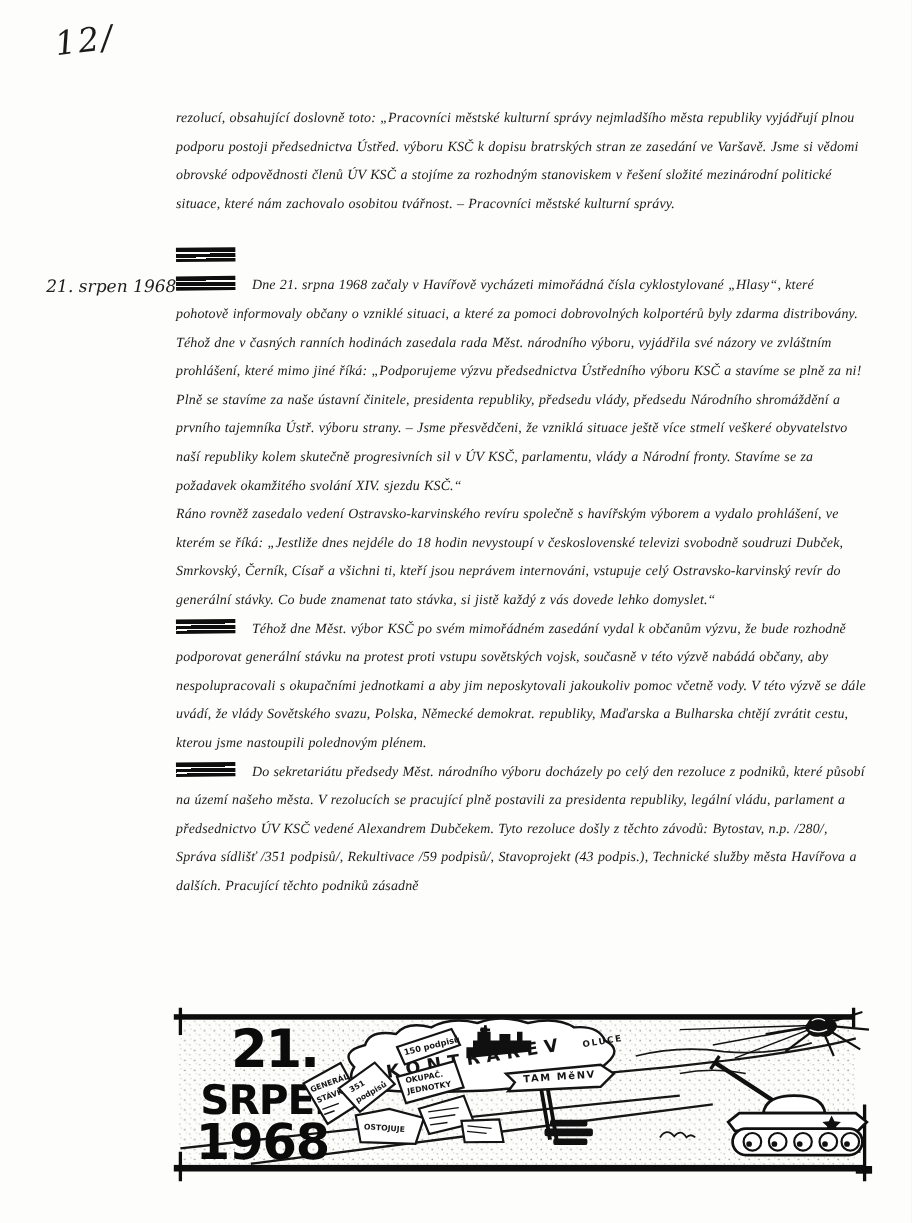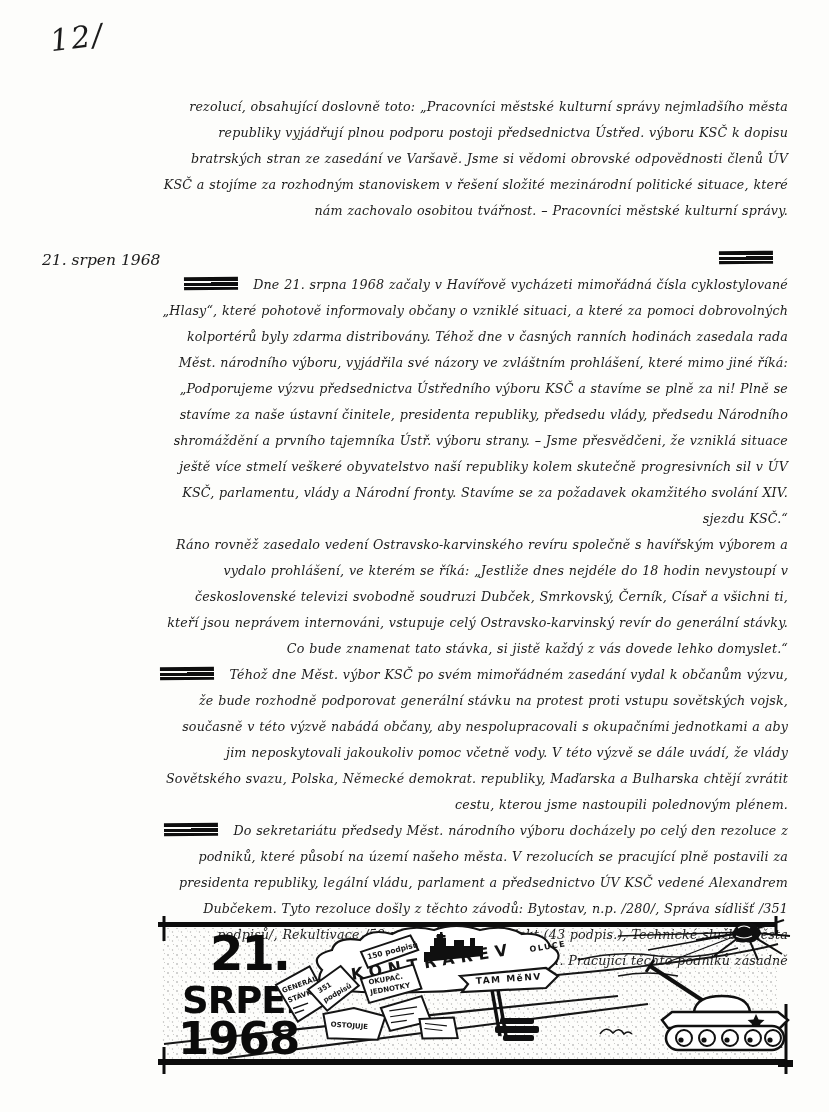--- a/index.html
+++ b/index.html
@@ -4,21 +4,21 @@
 <style>
   html,body{margin:0;padding:0;}
   body{background:#d8d8d4;font-family:"DejaVu Serif",serif;}
   .page{position:relative;width:829px;height:1112px;background:#fdfdfb;overflow:hidden;
         box-shadow:0 0 6px rgba(0,0,0,.25);}
   .hw{font-family:"DejaVu Serif",serif;font-style:italic;color:#1b1b1b;}
   .page-number{position:absolute;left:50px;top:20px;font-size:30px;transform:rotate(-7deg);
         letter-spacing:2px;}
   .margin-date{position:absolute;left:42px;top:251px;font-size:15.5px;white-space:nowrap;}
   .text-col{position:absolute;left:160px;top:94px;width:628px;font-size:12.7px;
-        line-height:26px;letter-spacing:.15px;word-spacing:.5px;text-align:right;}
+        line-height:26px;letter-spacing:.15px;word-spacing:.5px;text-align:left;font-family:Liberation Serif, serif;}
   .text-col p{margin:0;}
   .text-col p.gap-after{margin-bottom:22px;}
   .marker{display:inline-block;width:54px;height:13px;margin-right:15px;vertical-align:-1px;
         background:linear-gradient(to bottom,#0e0e0e 0 4px,transparent 4px 5.5px,
                    #0e0e0e 5.5px 9px,transparent 9px 10px,#0e0e0e 10px 13px);
         transform:rotate(-.6deg);}
   .illus{position:absolute;left:148px;top:916px;}
 </style>
 </head>
 <body>

